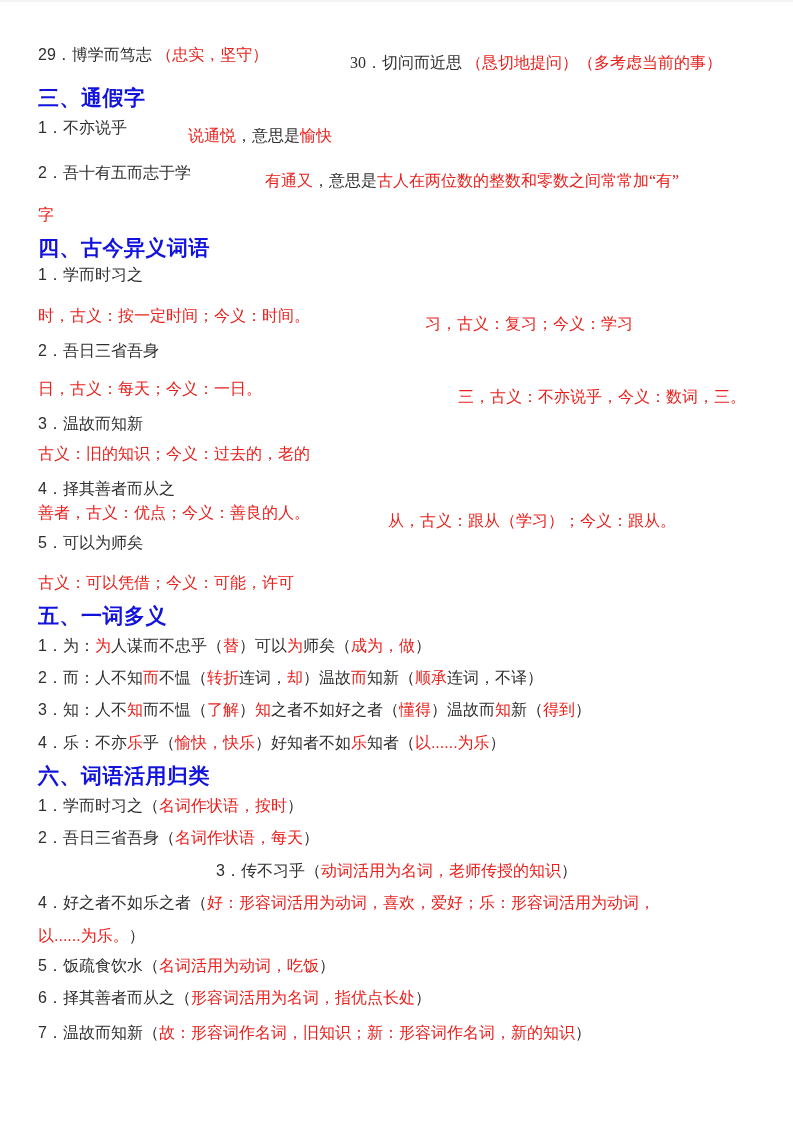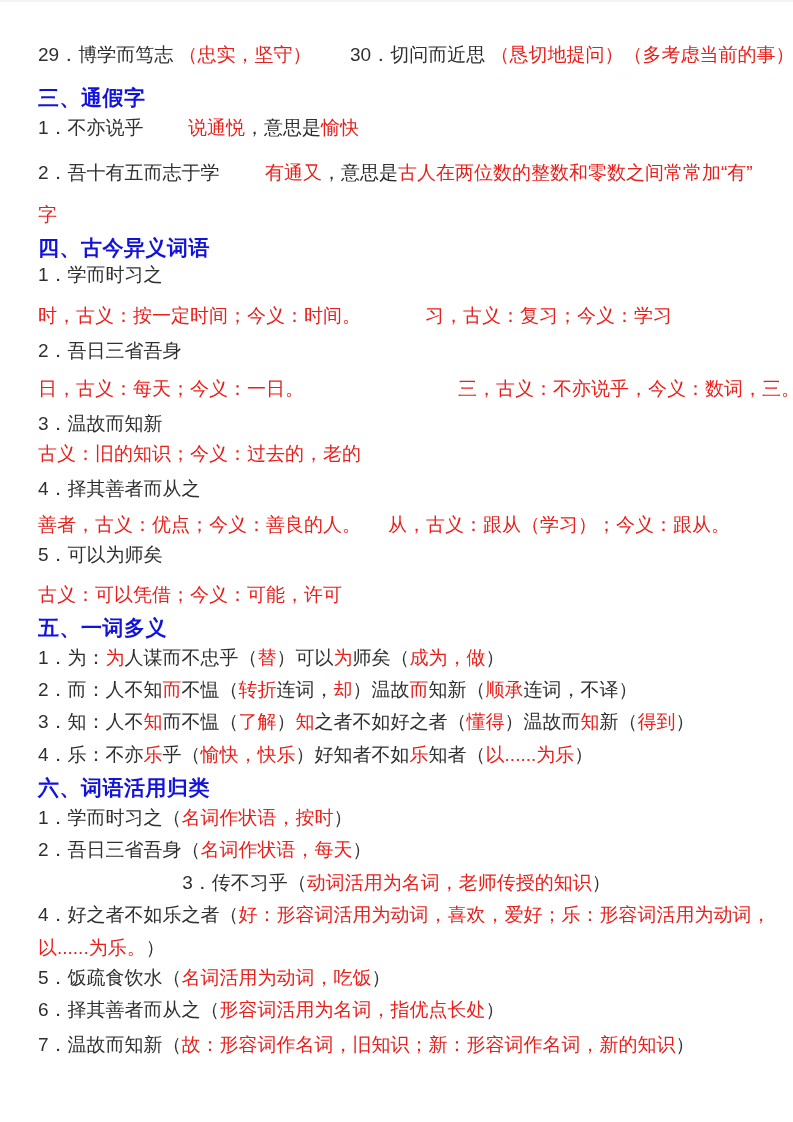--- a/index.html
+++ b/index.html
@@ -9,34 +9,35 @@
     background: #ffffff;
     box-sizing: border-box;
     padding: 40px 38px 0 38px;
     font-family: "Liberation Sans", sans-serif;
     overflow: hidden;
     border-top: 2px solid #f4f4f4;
   }
   #doc { position: relative; }
   .line {
     position: relative;
-    font-size: 19px;
+    font-size: 16px;
     line-height: 22px;
     height: 22px;
     white-space: nowrap;
   }
   .line.heading {
     font-weight: bold;
     font-size: 21px;
     letter-spacing: 0.5px;
   }
   .col {
     position: absolute;
-    top: 0;
+    top: 8px;
     white-space: nowrap;
+    font-family: Liberation Serif, serif;
   }
   .c-black { color: var(--ink-black, #2f2f2f); }
   .c-red   { color: var(--ink-red, #e8201c); }
   .c-blue  { color: var(--ink-blue, #1212dd); }
 </style>
 </head>
 <body style="background: rgb(255, 255, 255);">
 
 <main>
   <div id="doc">
@@ -46,21 +47,21 @@
       <div class="line" style="margin-top: 23px;"><span class="seg c-black">2．吾十有五而志于学</span><span class="col" style="left: 227px;"><span class="seg c-red">有通又</span><span class="seg c-black">，意思是</span><span class="seg c-red">古人在两位数的整数和零数之间常常加“有”</span></span></div>
       <div class="line" style="margin-top: 20px;"><span class="seg c-red">字</span></div>
       <div class="line heading" style="margin-top: 11px;"><span class="seg c-blue">四、古今异义词语</span></div>
       <div class="line" style="margin-top: 5px;"><span class="seg c-black">1．学而时习之</span></div>
       <div class="line" style="margin-top: 19px;"><span class="seg c-red">时，古义：按一定时间；今义：时间。</span><span class="col" style="left: 387px;"><span class="seg c-red">习，古义：复习；今义：学习</span></span></div>
       <div class="line" style="margin-top: 13px;"><span class="seg c-black">2．吾日三省吾身</span></div>
       <div class="line" style="margin-top: 16px;"><span class="seg c-red">日，古义：每天；今义：一日。</span><span class="col" style="left: 420px;"><span class="seg c-red">三，古义：不亦说乎，今义：数词，三。</span></span></div>
       <div class="line" style="margin-top: 13px;"><span class="seg c-black">3．温故而知新</span></div>
       <div class="line" style="margin-top: 8px;"><span class="seg c-red">古义：旧的知识；今义：过去的，老的</span></div>
       <div class="line" style="margin-top: 13px;"><span class="seg c-black">4．择其善者而从之</span></div>
-      <div class="line" style="margin-top: 14px;"><span class="seg c-red">善者，古义：优点；今义：善良的人。</span><span class="col" style="left: 350px;"><span class="seg c-red">从，古义：跟从（学习）；今义：跟从。</span></span></div>
+      <div class="line" style="margin-top: 2px;"><span class="seg c-red">善者，古义：优点；今义：善良的人。</span><span class="col" style="left: 350px;"><span class="seg c-red">从，古义：跟从（学习）；今义：跟从。</span></span></div>
       <div class="line" style="margin-top: 8px;"><span class="seg c-black">5．可以为师矣</span></div>
       <div class="line" style="margin-top: 18px;"><span class="seg c-red">古义：可以凭借；今义：可能，许可</span></div>
       <div class="line heading" style="margin-top: 11px;"><span class="seg c-blue">五、一词多义</span></div>
       <div class="line" style="margin-top: 8px;"><span class="seg c-black">1．为：</span><span class="seg c-red">为</span><span class="seg c-black">人谋而不忠乎（</span><span class="seg c-red">替</span><span class="seg c-black">）可以</span><span class="seg c-red">为</span><span class="seg c-black">师矣（</span><span class="seg c-red">成为，做</span><span class="seg c-black">）</span></div>
       <div class="line" style="margin-top: 10px;"><span class="seg c-black">2．而：人不知</span><span class="seg c-red">而</span><span class="seg c-black">不愠（</span><span class="seg c-red">转折</span><span class="seg c-black">连词，</span><span class="seg c-red">却</span><span class="seg c-black">）温故</span><span class="seg c-red">而</span><span class="seg c-black">知新（</span><span class="seg c-red">顺承</span><span class="seg c-black">连词，不译）</span></div>
       <div class="line" style="margin-top: 10px;"><span class="seg c-black">3．知：人不</span><span class="seg c-red">知</span><span class="seg c-black">而不愠（</span><span class="seg c-red">了解</span><span class="seg c-black">）</span><span class="seg c-red">知</span><span class="seg c-black">之者不如好之者（</span><span class="seg c-red">懂得</span><span class="seg c-black">）温故而</span><span class="seg c-red">知</span><span class="seg c-black">新（</span><span class="seg c-red">得到</span><span class="seg c-black">）</span></div>
       <div class="line" style="margin-top: 11px;"><span class="seg c-black">4．乐：不亦</span><span class="seg c-red">乐</span><span class="seg c-black">乎（</span><span class="seg c-red">愉快，快乐</span><span class="seg c-black">）好知者不如</span><span class="seg c-red">乐</span><span class="seg c-black">知者（</span><span class="seg c-red">以......为乐</span><span class="seg c-black">）</span></div>
       <div class="line heading" style="margin-top: 11px;"><span class="seg c-blue">六、词语活用归类</span></div>
       <div class="line" style="margin-top: 8px;"><span class="seg c-black">1．学而时习之（</span><span class="seg c-red">名词作状语，按时</span><span class="seg c-black">）</span></div>
       <div class="line" style="margin-top: 10px;"><span class="seg c-black">2．吾日三省吾身（</span><span class="seg c-red">名词作状语，每天</span><span class="seg c-black">）</span></div>

